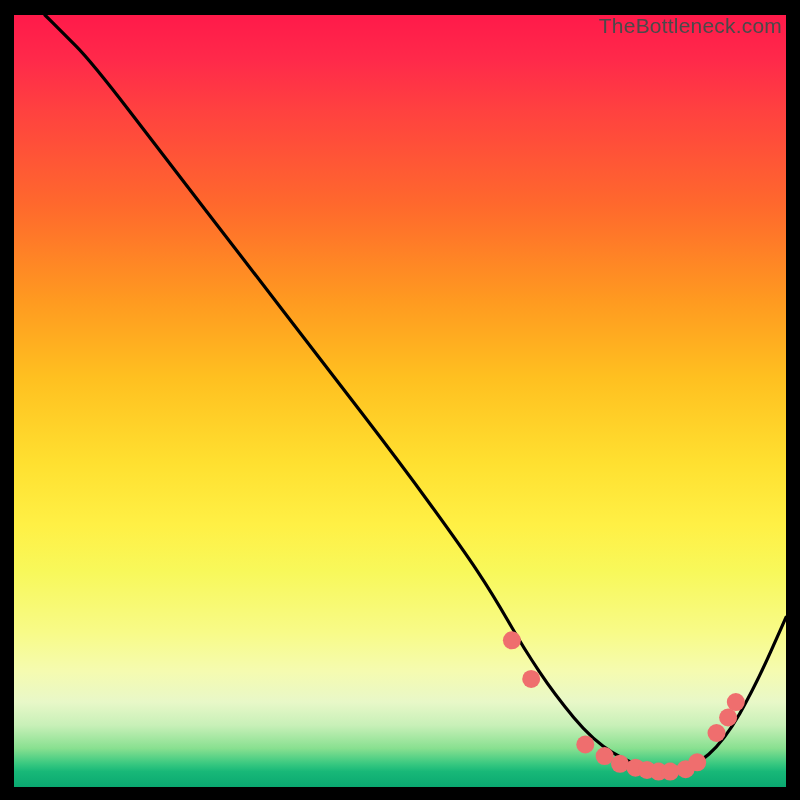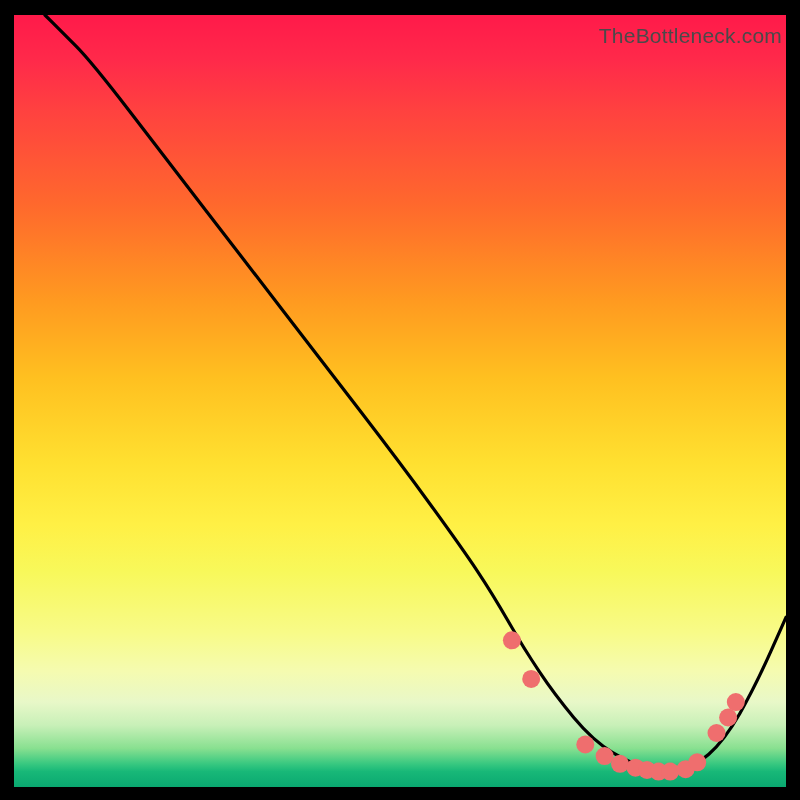--- a/index.html
+++ b/index.html
@@ -41,21 +41,21 @@
       #e8f8c8 89%,
       #c8f0b8 92%,
       #88e090 95%,
       #38c880 97%,
       #18b878 98%,
       #0aa870 100%
     );
   }
   .watermark {
     position: absolute;
-    top: 24px;
+    top: 14px;
     right: 18px;
     color: #4a4a4a;
     font-size: 21px;
     font-weight: 500;
     letter-spacing: 0.2px;
     text-align: center;
   }
   svg.curve {
     position: absolute;
     left: 14px;

